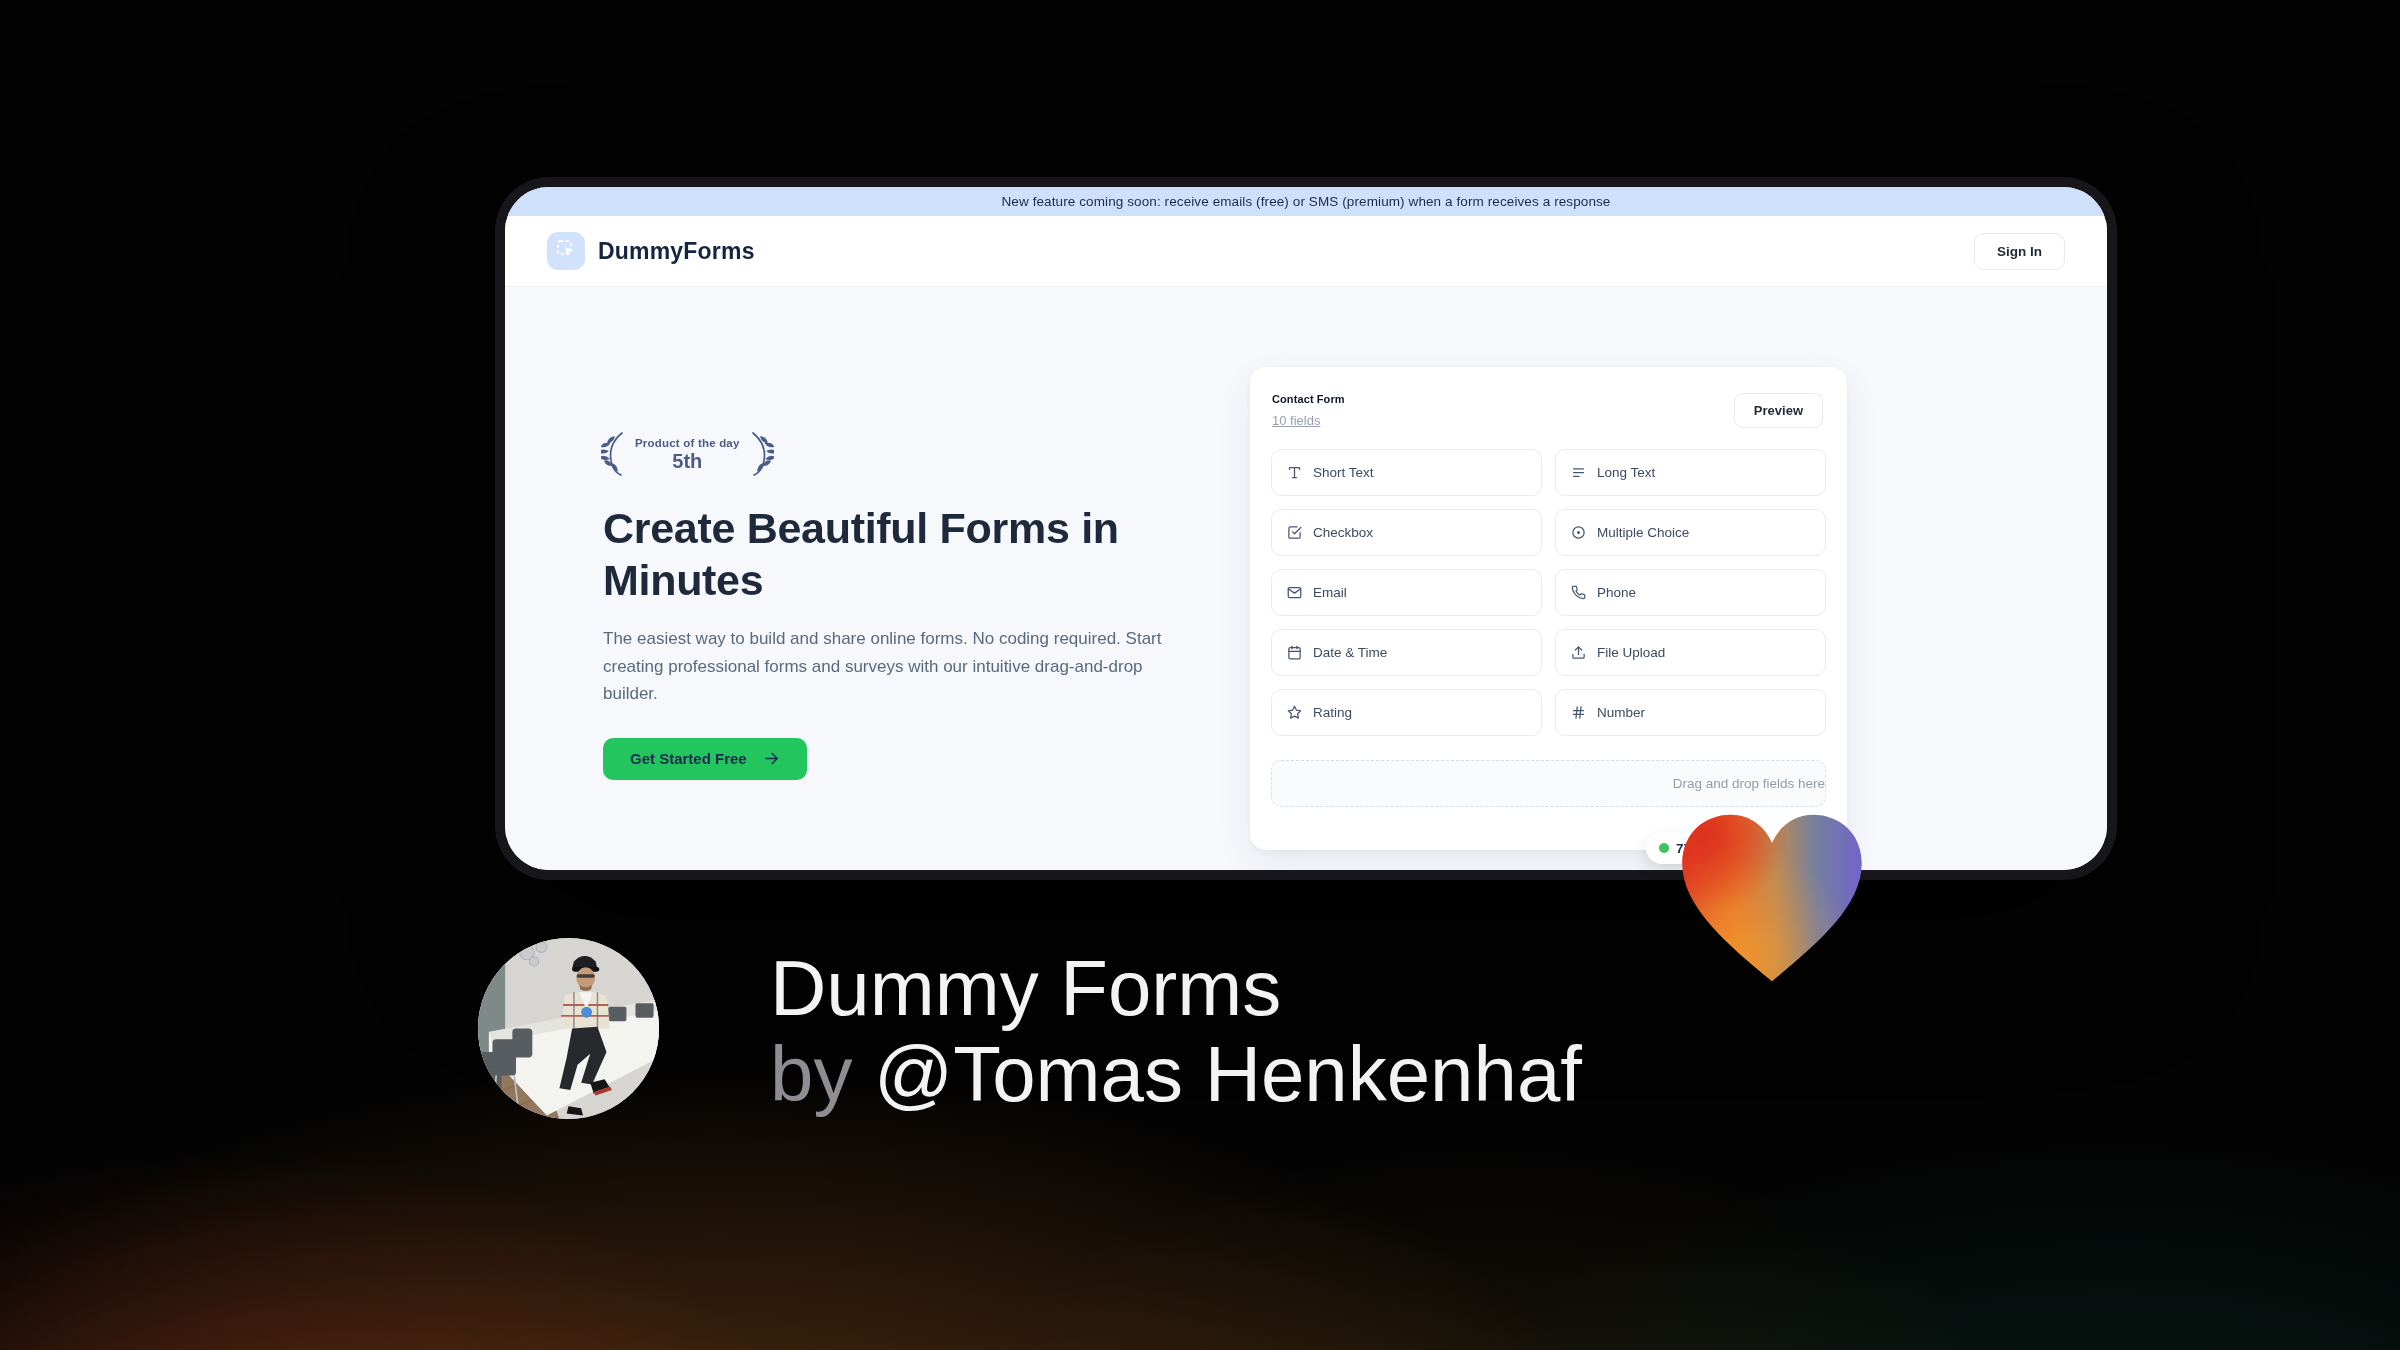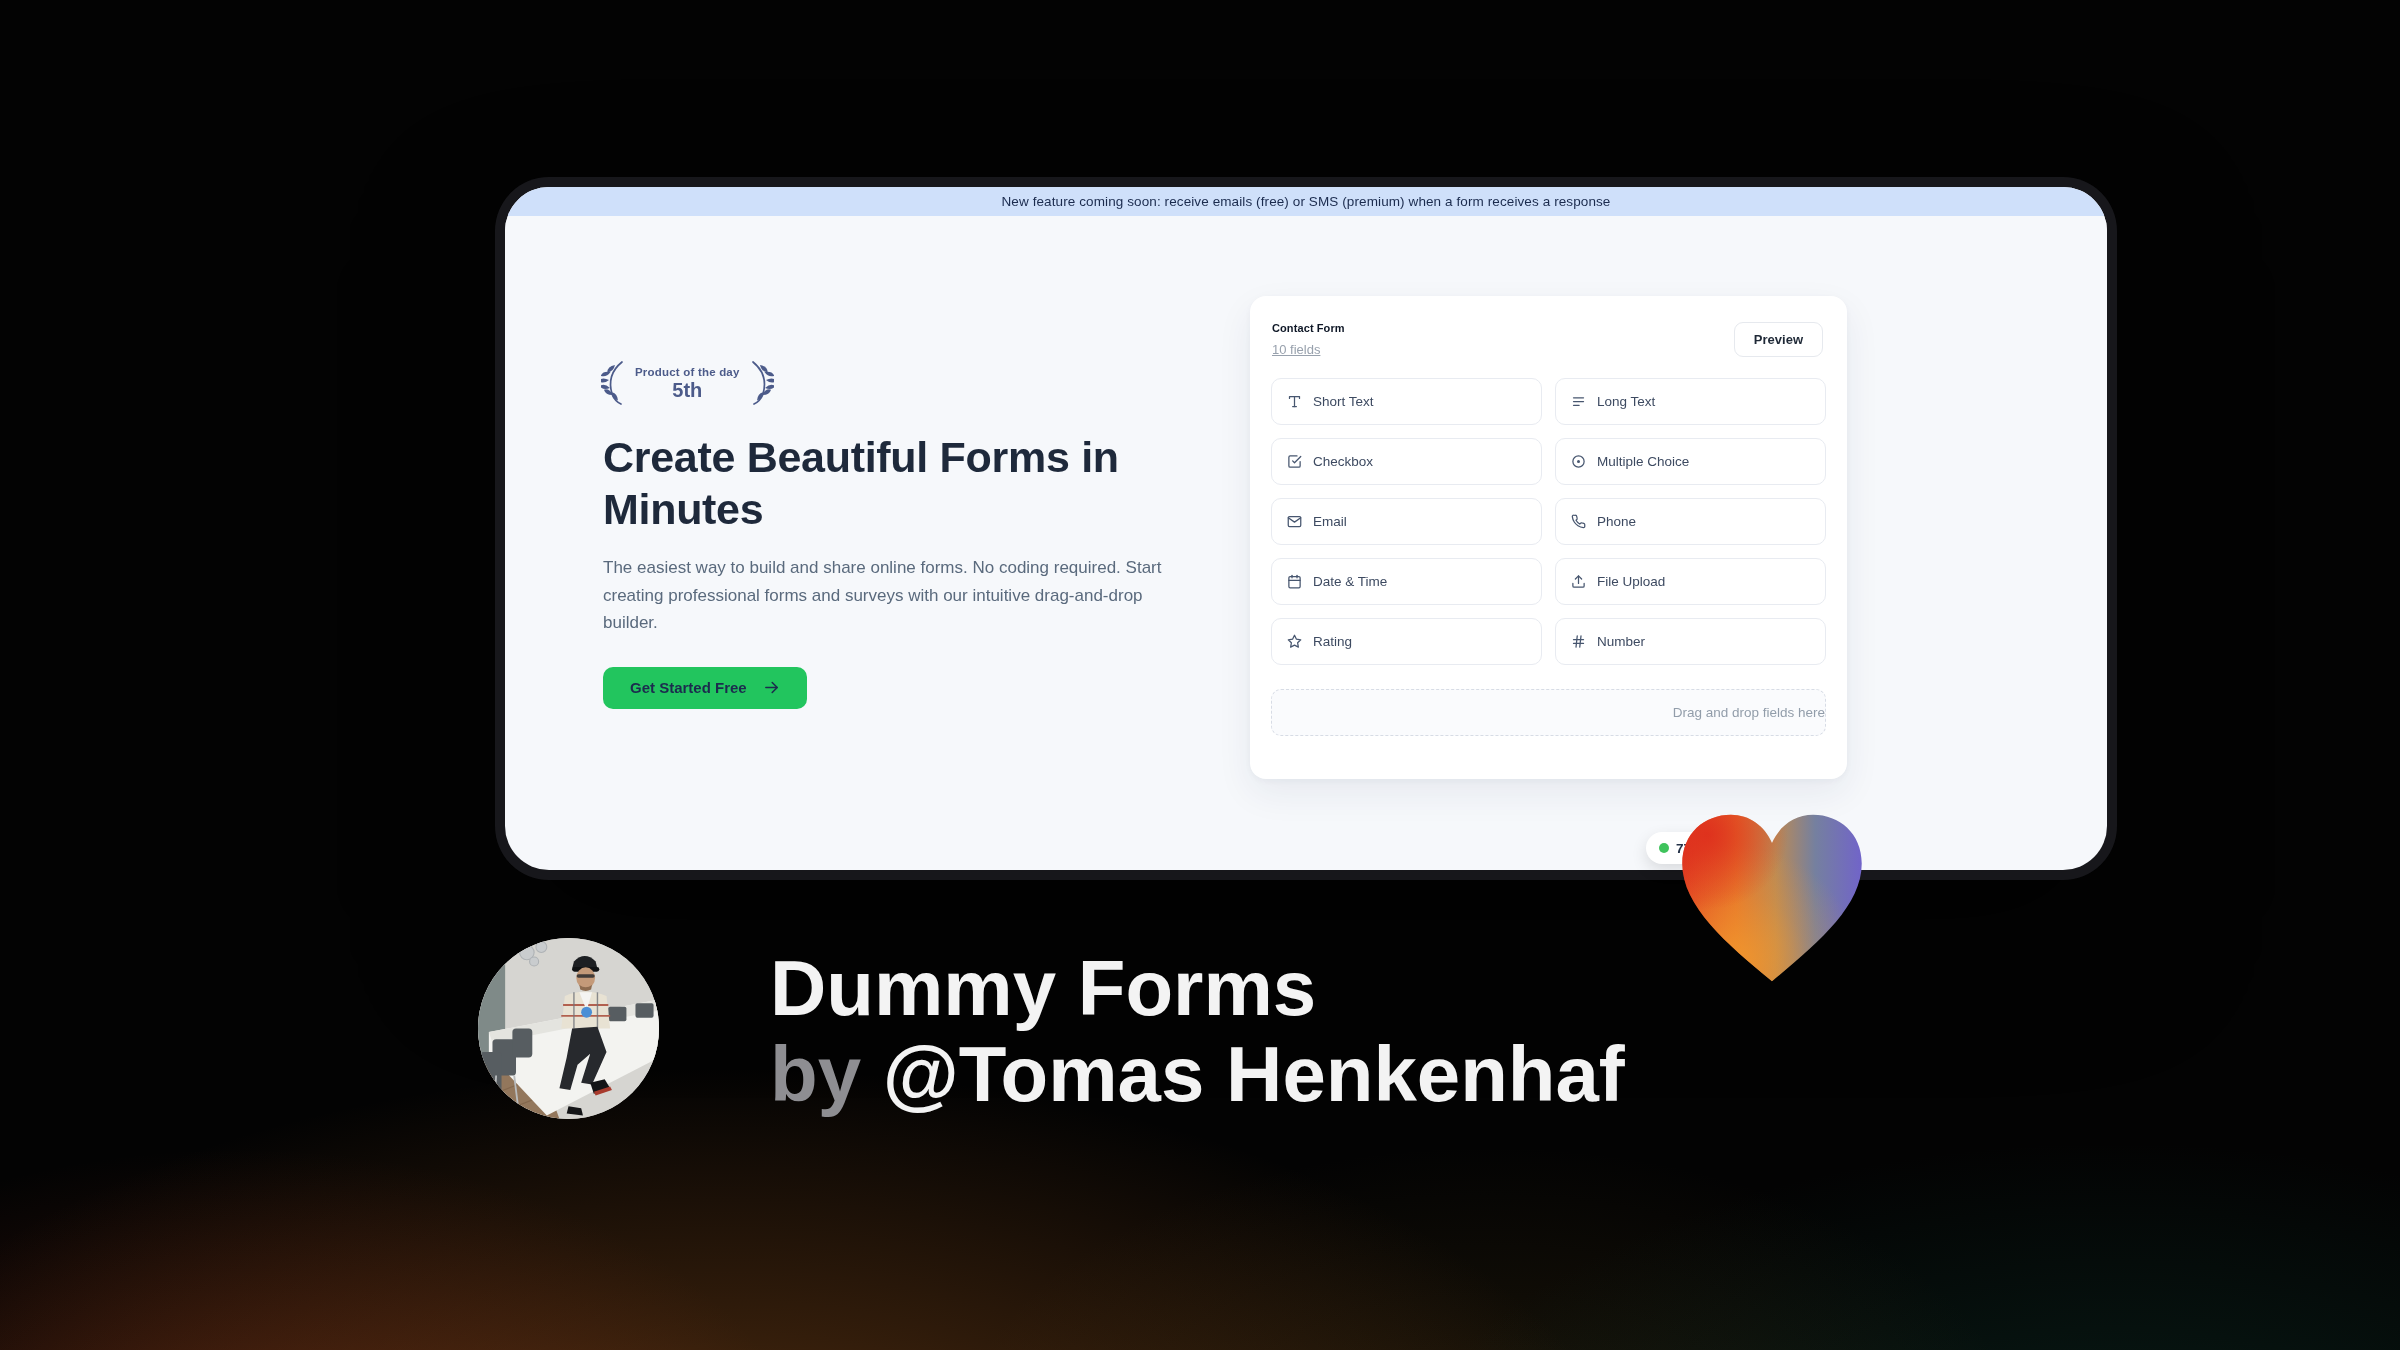--- a/index.html
+++ b/index.html
@@ -101,32 +101,45 @@
     font-size:13.5px; font-weight:600; color:#233147;
   }
   .live-dot{ width:10px; height:10px; border-radius:50%; background:#3fc35c; flex:none;}
   .heart{ position:absolute; left:1676px; top:813px; width:192px; height:172px; z-index:4; }
 
   
   .avatar{
     position:absolute; left:478px; top:938px; width:181px; height:181px; border-radius:50%;
     overflow:hidden; z-index:2; background:#d8d8d4;
   }
-  .credit{ position:absolute; left:770px; top:946px; z-index:2; font-size:78px; line-height:1.1; font-weight:700; color:#f3f3f3; letter-spacing:0; }
+  .credit{ position:absolute; left:770px; top:946px; z-index:2; font-size:78px; line-height:1.1; font-weight:400; color:#f3f3f3; letter-spacing:0; }
   .credit .by{ color:#8e8e92; }
 </style>
 </head>
 <body>
 
 <div class="window">
 
   <div class="banner">
     <span>New feature coming soon: receive emails (free) or SMS (premium) when a form receives a response</span>
   </div>
 
+  <div class="appbar">
+    <div class="logo-tile">
+      <span>
+        <svg width="22" height="22" viewBox="0 0 22 22" fill="none">
+          <rect x="3" y="3" width="13" height="13" rx="2.5" stroke="#ffffff" stroke-width="2" stroke-dasharray="3 2.6"></rect>
+          <polygon points="10,9 18,12.6 13.6,14 12,18.6" fill="#ffffff"></polygon>
+        </svg>
+      </span>
+    </div>
+    <div class="brand">DummyForms</div>
+    <div class="appbar-spacer"></div>
+    <button class="signin-btn">Sign In</button>
+  </div>
 
   <div class="main">
 
     <div class="hero">
       <div class="pod-badge">
         <span>
           <svg width="28" height="48" viewBox="0 0 28 48" fill="none">
             <path d="M21 4 C11 12 7 22 11 36 C12.5 40 15.5 44 20 46" stroke="#4c5b8a" stroke-width="1.7" stroke-linecap="round"></path>
             <g fill="#4c5b8a">
               <path transform="translate(14,7) rotate(-38)" d="M0 0 Q-7 -3.5 -10.5 1 Q-5.5 4.5 0 0 Z"></path>

